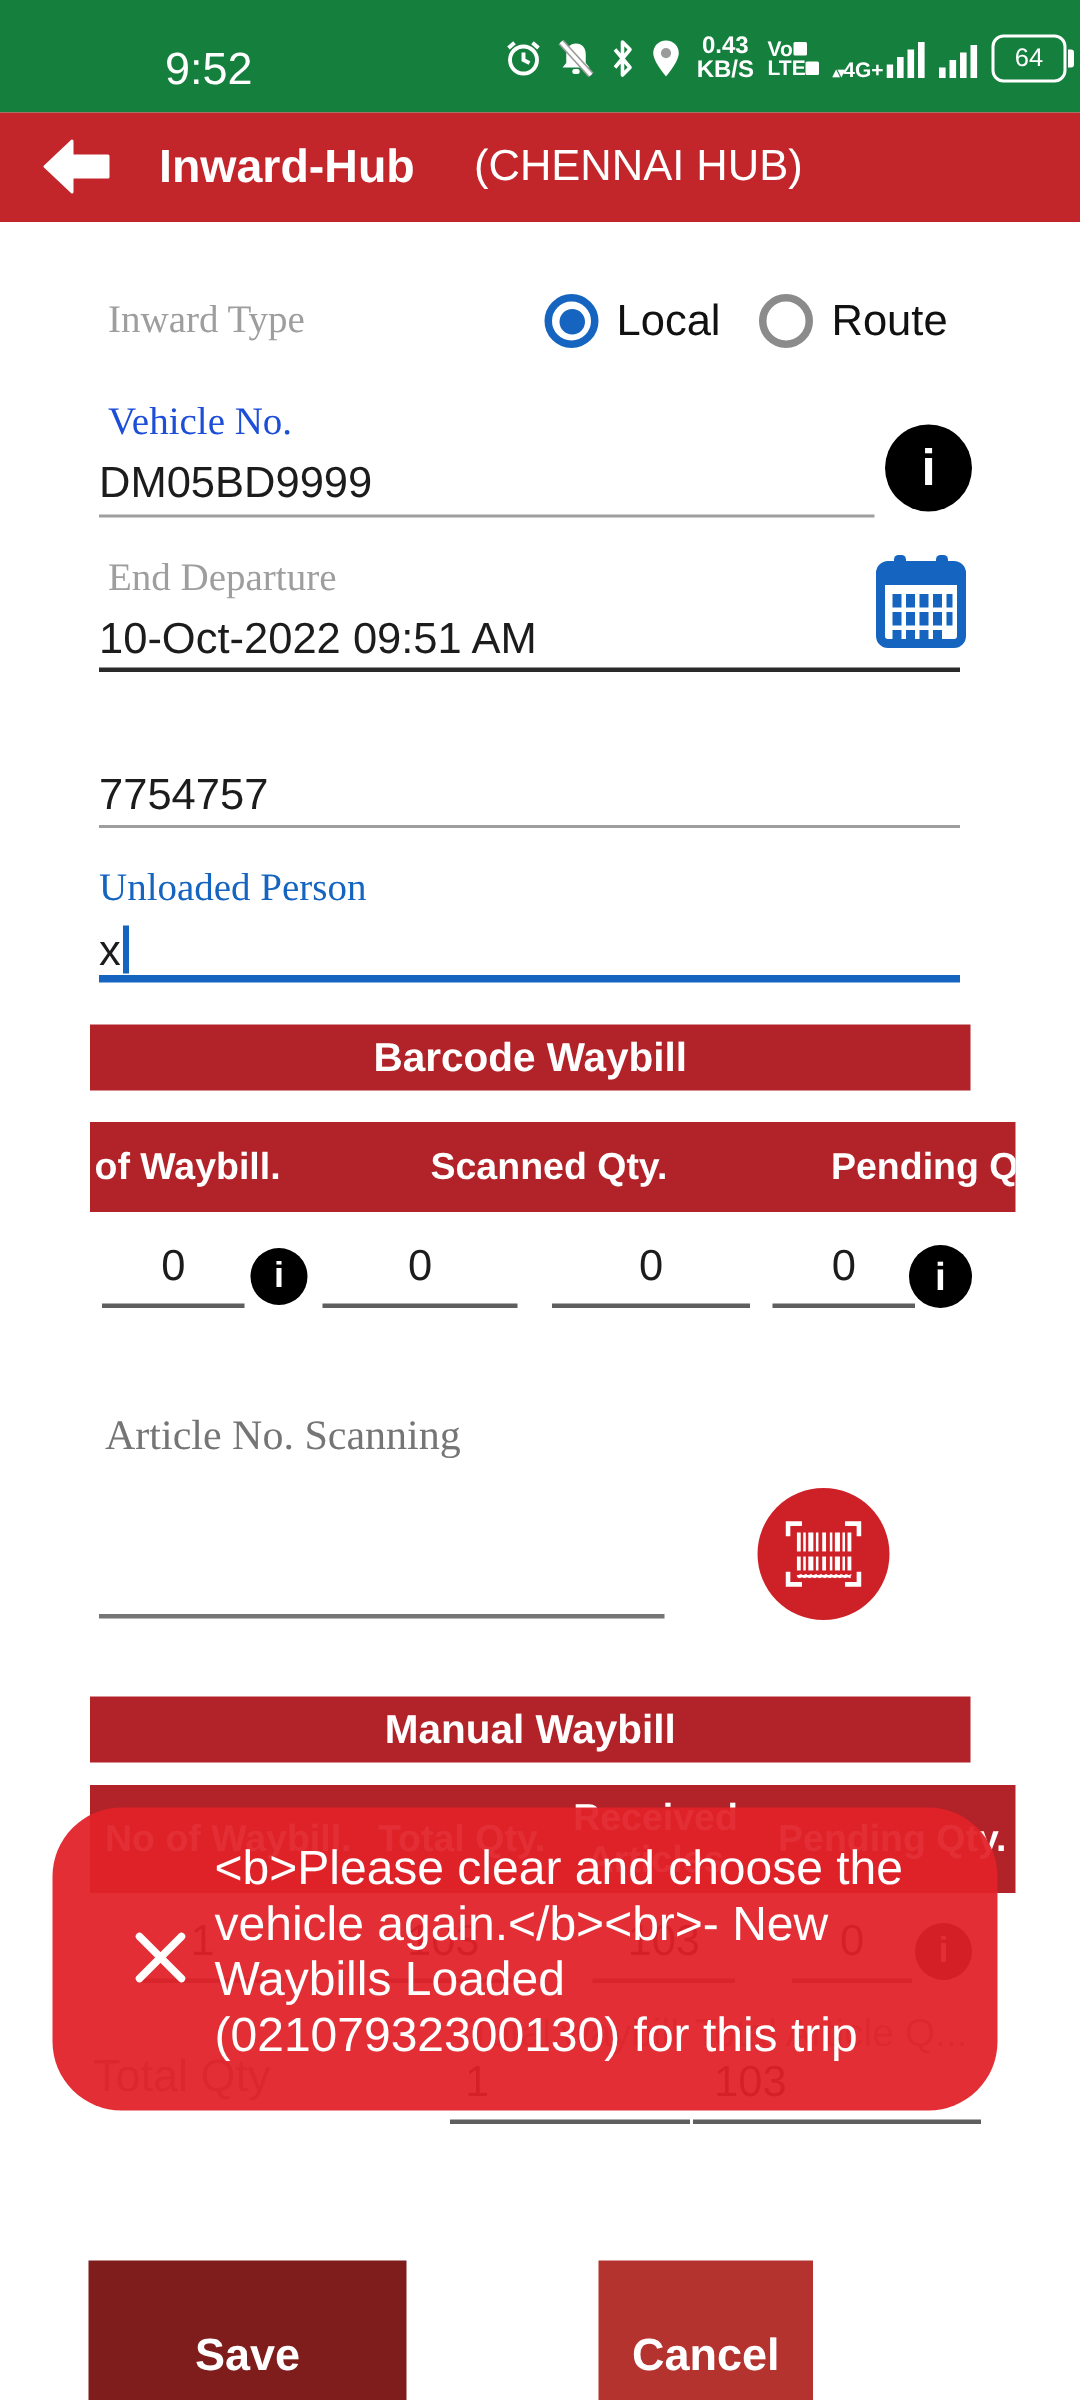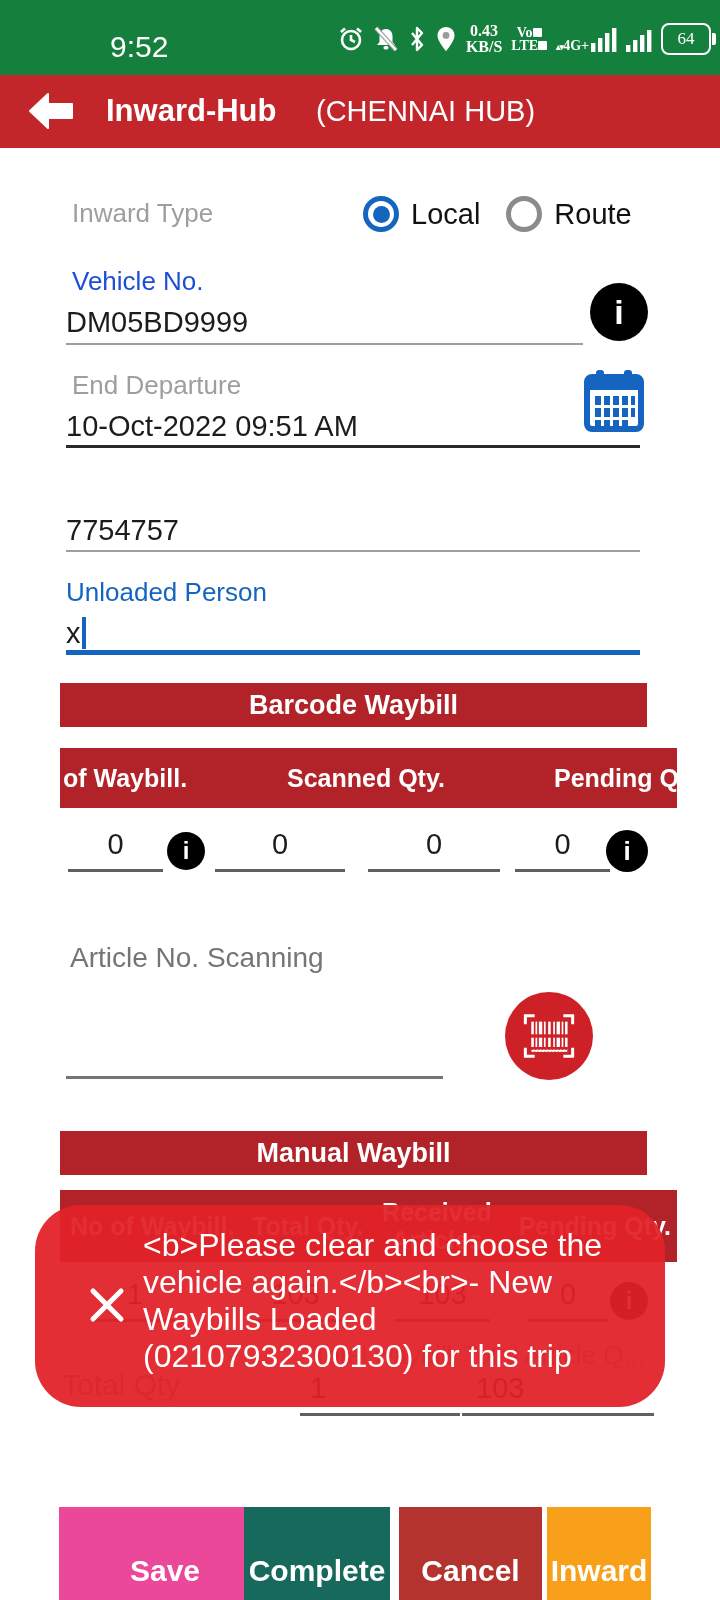--- a/index.html
+++ b/index.html
@@ -2,40 +2,40 @@
 <html><head>
 <meta charset="utf-8">
 <style>
   html,body{margin:0;padding:0;background:#e0e0e0;}
   .screen{position:relative;width:720px;height:1600px;background:#ffffff;overflow:hidden;
           font-family:"Liberation Sans",sans-serif;margin:0 auto;}
   
   .status-bar{position:absolute;left:0;top:0;width:720px;height:75px;background:#15803d;
               display:flex;align-items:center;color:#fff;padding-left:48px;}
   .sb-time{position:absolute;left:110px;top:30px;font-size:30px;}
-  .sb-icons{position:absolute;right:52px;top:0;height:77px;display:flex;align-items:center;gap:9px;font-family:Liberation Serif, serif;}
+  .sb-icons{position:absolute;right:52px;top:0;height:77px;display:flex;align-items:center;gap:9px;}
   .sb-icons svg{display:block;}
   .sb-rate{font-size:16px;font-weight:bold;line-height:16px;text-align:center;}
-  .sb-volte{font-size:14px;font-weight:bold;line-height:13px;text-align:center;}
+  .sb-volte{font-size:14px;font-weight:bold;line-height:13px;text-align:left;}
   .mini-box{display:inline-block;width:9px;height:9px;background:#fff;border-radius:1px;}
   .sb-net{display:flex;align-items:flex-end;gap:2px;}
   .net-label{font-size:14px;font-weight:bold;line-height:12px;text-align:right;}
   .net-arrows{font-size:9px;line-height:8px;letter-spacing:-1px;}
   .battery{display:flex;align-items:center;}
   .battery-body{width:46px;height:28px;border:2px solid #fff;border-radius:8px;
                 display:flex;align-items:center;justify-content:center;font-size:17px;}
   .battery-nub{width:4px;height:12px;background:#fff;border-radius:0 2px 2px 0;margin-left:1px;}
   
   .app-bar{position:absolute;left:0;top:75px;width:720px;height:73px;background:#C2262B;
            display:flex;align-items:center;color:#fff;}
   .back-btn{position:absolute;left:28px;top:16px;width:46px;height:40px;cursor:pointer;}
   .app-title{position:absolute;left:106px;top:18px;font-size:31px;font-weight:bold;}
   .app-subtitle{position:absolute;left:316px;top:20px;font-size:29px;}
   
-  .lbl{position:absolute;font-size:26px;color:#9E9E9E;}
+  .lbl{position:absolute;font-size:26px;color:#9E9E9E;font-family:Liberation Serif, serif;}
   .lbl-dark{color:#1d4ed8;}
   .lbl-blue{color:#1565C0;}
   .val{position:absolute;font-size:29px;color:#1c1c1c;}
   .uline{position:absolute;background:#9E9E9E;height:2px;}
   .uline-dark{background:#2a2a2a;height:3px;}
   .uline-blue{background:#1565C0;height:5px;}
   .cursor-bar{display:inline-block;width:4px;height:32px;background:#1565C0;vertical-align:-6px;margin-left:1px;}
   
   .radio-row{position:absolute;display:flex;align-items:center;}
   .radio-outer{width:36px;height:36px;border-radius:50%;box-sizing:border-box;display:flex;
@@ -282,18 +282,16 @@
   <div class="toast">
     <span class="toast-close">
       <svg width="40" height="40" viewBox="0 0 40 40">
         <line x1="6" y1="6" x2="34" y2="34" stroke="#fff" stroke-width="5" stroke-linecap="round"></line>
         <line x1="34" y1="6" x2="6" y2="34" stroke="#fff" stroke-width="5" stroke-linecap="round"></line>
       </svg>
     </span>
     <div class="toast-msg">&lt;b&gt;Please clear and choose the vehicle again.&lt;/b&gt;&lt;br&gt;- New Waybills Loaded (02107932300130) for this trip</div>
   </div>
 
-  <div class="abtn" style="left:59px;width:212px;background:#ec4899;">Save</div>
-  <div class="abtn" style="left:244px;width:146px;background:#17695B;">Complete</div>
+  <div class="abtn" style="left:59px;width:212px;background:#7f1d1d;">Save</div>
   <div class="abtn" style="left:399px;width:143px;background:#B5332F;">Cancel</div>
-  <div class="abtn" style="left:547px;width:104px;background:#F9A01B;">Inward</div>
 
 </div>
 
 </body></html>

